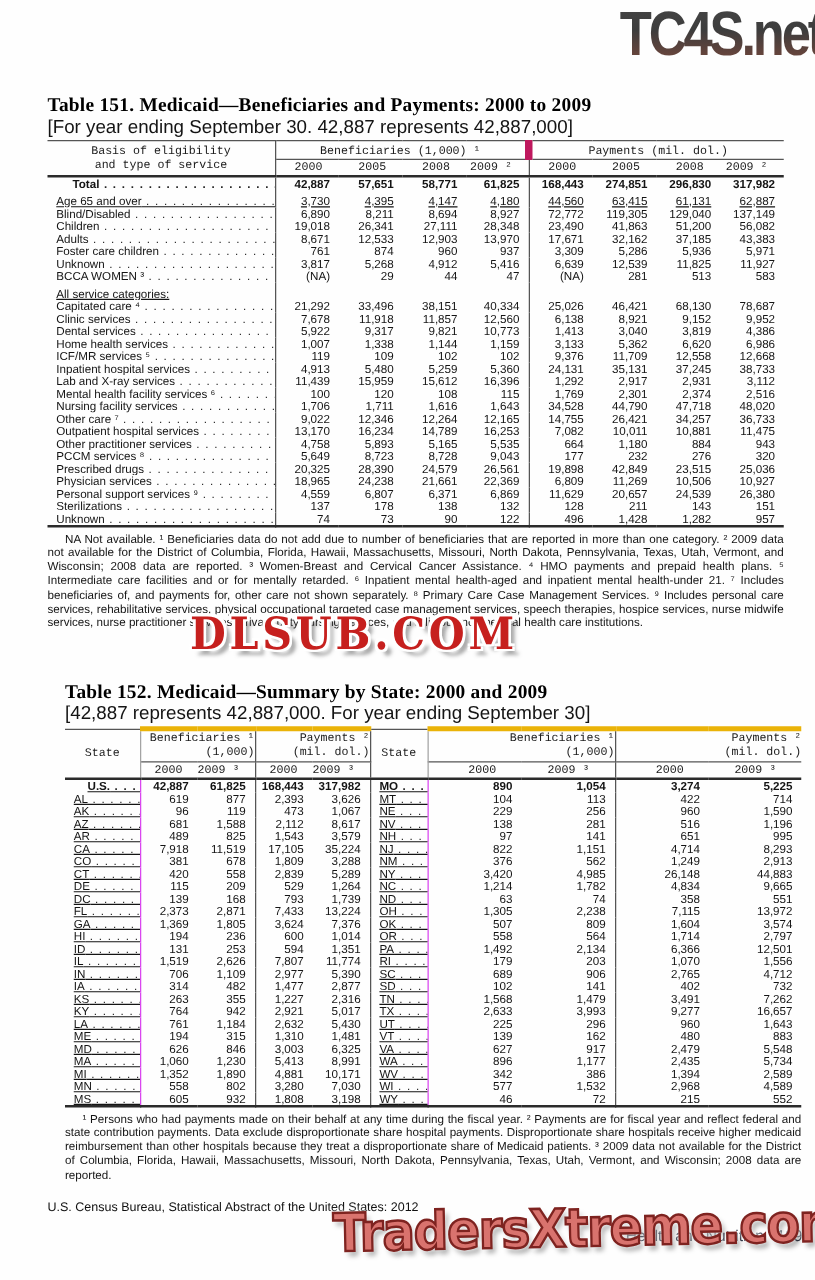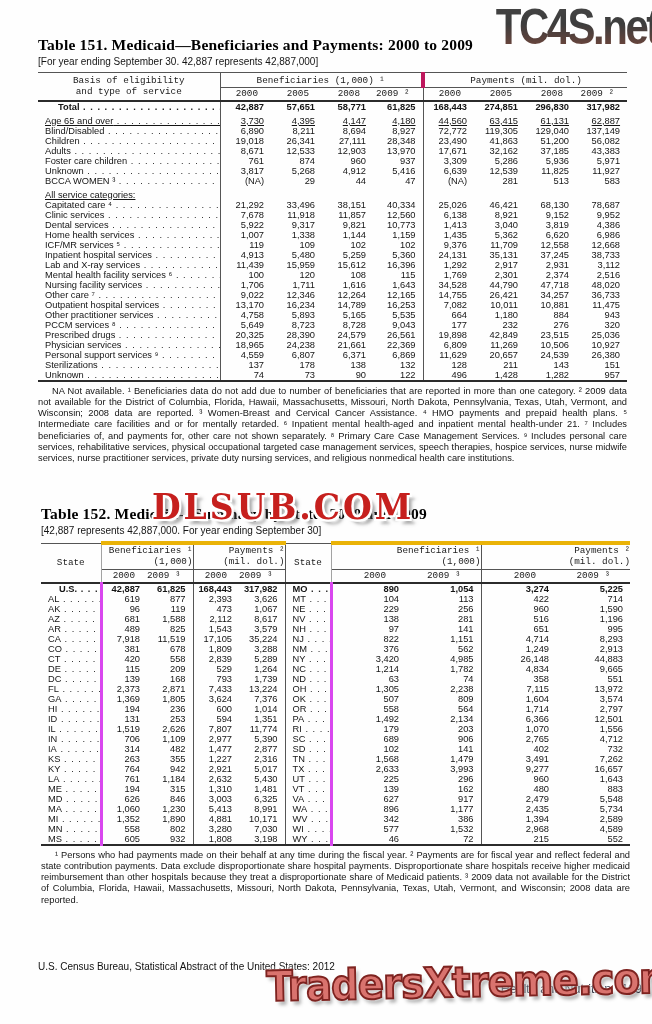--- a/index.html
+++ b/index.html
@@ -33,26 +33,26 @@
   .wm-traders {
     position: absolute; top: 962px; left: 266px; z-index: 6;
     font-family: "DejaVu Sans", sans-serif; font-weight: bold;
     font-size: 42px; letter-spacing: -1px; white-space: nowrap;
     color: #d9736e; -webkit-text-stroke: 2px #7e2320;
     transform: rotate(-1.2deg) scaleX(0.92); transform-origin: left top;
     text-shadow: 0 0 3px #fff, 0 0 6px #fff, 3px 4px 4px rgba(0,0,0,0.35);
   }
   
   .sec151 { position: absolute; left: 38px; top: 36px; width: 589px; }
-  .sec152 { position: absolute; left: 41px; top: 505px; width: 589px; }
+  .sec152 { position: absolute; left: 52px; top: 505px; width: 589px; }
   .tbl-title {
     font-family: "Liberation Serif", serif; font-weight: bold;
-    font-size: 15.5px; line-height: 17px; letter-spacing: 0.2px; color:#000;
+    font-size: 15.5px; line-height: 17px; letter-spacing: 0.2px; color:#000;margin-top:40px;
   }
-  .tbl-note { font-size: 10px; line-height: 11px; margin: 3px 0 5px 0; }
+  .tbl-note { font-size: 15px; line-height: 11px; margin: 3px 0 5px 0; }
   
   table { border-collapse: collapse; table-layout: fixed; width: 589px;
           border-bottom: 2px solid #2b2b2b; }
   th, td { font-weight: normal; padding: 0; white-space: nowrap; }
   thead th { font-size: 9.3px; color:#1a1a1a;font-family:Liberation Mono, monospace; }
   tbody td { font-size: 9.3px; height: 10px; line-height: 10px; }
   td.num { text-align: right; padding-right: 7px; }
   td.stub { overflow: hidden; padding-left: 7px; }
   tr.bold td { font-weight: bold; }
   tr.bold td.stub { padding-left: 20px; }
@@ -60,37 +60,37 @@
   .leader { color: #222; }
   .leader::after {
     content: " . . . . . . . . . . . . . . . . . . . . . . . . . . . . . . . . . . . . . . . . . . . . . . . . . .";
     letter-spacing: 1px;
   }
   
   .t151 .stubh { border-top: 1px solid #555; border-right: 1px solid #555;
                  border-bottom: 2px solid #2b2b2b; text-align: center; line-height: 11px; }
   .t151 .gh { border-top: 1px solid #555; border-bottom: 1px solid #555;
               text-align: center; height: 15px; }
-  .t151 .g0 { border-right: 4px solid #be185d; }
+  .t151 .g0 { border-right: 6px solid #be185d; }
   .t151 .yh { border-bottom: 2px solid #2b2b2b; text-align: right;
               padding-right: 13px; height: 13px; }
   .t151 .y3 { border-right: 1px solid #555; }
   .t151 td.stub { border-right: 1px solid #555; }
   .t151 td.c3 { border-right: 1px solid #555; }
   
   .t152 .stubh { border-top: 1px solid #555; border-right: 1px solid #a3a3a3;
                  border-bottom: 2px solid #2b2b2b; text-align: center; vertical-align: middle; }
   .t152 .gh { border-top: 4px solid #eab308; border-bottom: 1px solid #555;
               text-align: right; padding: 1px 0 2px 0; line-height: 10.5px; }
   .t152 .gbr { border-right: 1px solid #555; }
   .t152 .yh { border-bottom: 2px solid #2b2b2b; text-align: right;
               padding-right: 12px; height: 13px; }
   .t152 .yh.wide { padding-right: 20px; }
   .t152 .ybr { border-right: 1px solid #555; }
-  .t152 td.st { border-right: 3px solid #d946ef; overflow: hidden; padding-left: 7px; }
+  .t152 td.st { border-right: 1px solid #d946ef; overflow: hidden; padding-left: 7px; text-decoration: underline; }
   .t152 tr.bold td.st0 { padding-left: 18px; }
   .t152 td.lc1, .t152 td.lc3, .t152 td.rc1 { border-right: 1px solid #555; }
   
   .fn { font-size: 9.3px; line-height: 11.3px; text-indent: 14px;
         text-align: justify; margin-top: 4px; }
   .fn.src { margin-top: 0; }
   
   .foot-right { position: absolute; right: 10px; top: 942px; font-size: 12.5px; color:#0f172a;margin-top:40px; }
   .foot-right .pg { margin-left: 10px; }
   .foot-left { position: absolute; left: 38px; top: 961px; font-size: 10px; color:#111; }
@@ -269,21 +269,21 @@
             <td class="num c5">3,040</td>
             <td class="num c6">3,819</td>
             <td class="num c7">4,386</td>
           </tr>
           <tr>
             <td class="stub"><span class="lbl">Home health services</span><span class="leader"></span></td>
             <td class="num c0">1,007</td>
             <td class="num c1">1,338</td>
             <td class="num c2">1,144</td>
             <td class="num c3">1,159</td>
-            <td class="num c4">1,435</td>
+            <td class="num c4">3,133</td>
             <td class="num c5">5,362</td>
             <td class="num c6">6,620</td>
             <td class="num c7">6,986</td>
           </tr>
           <tr>
             <td class="stub"><span class="lbl">ICF/MR services ⁵</span><span class="leader"></span></td>
             <td class="num c0">119</td>
             <td class="num c1">109</td>
             <td class="num c2">102</td>
             <td class="num c3">102</td>

